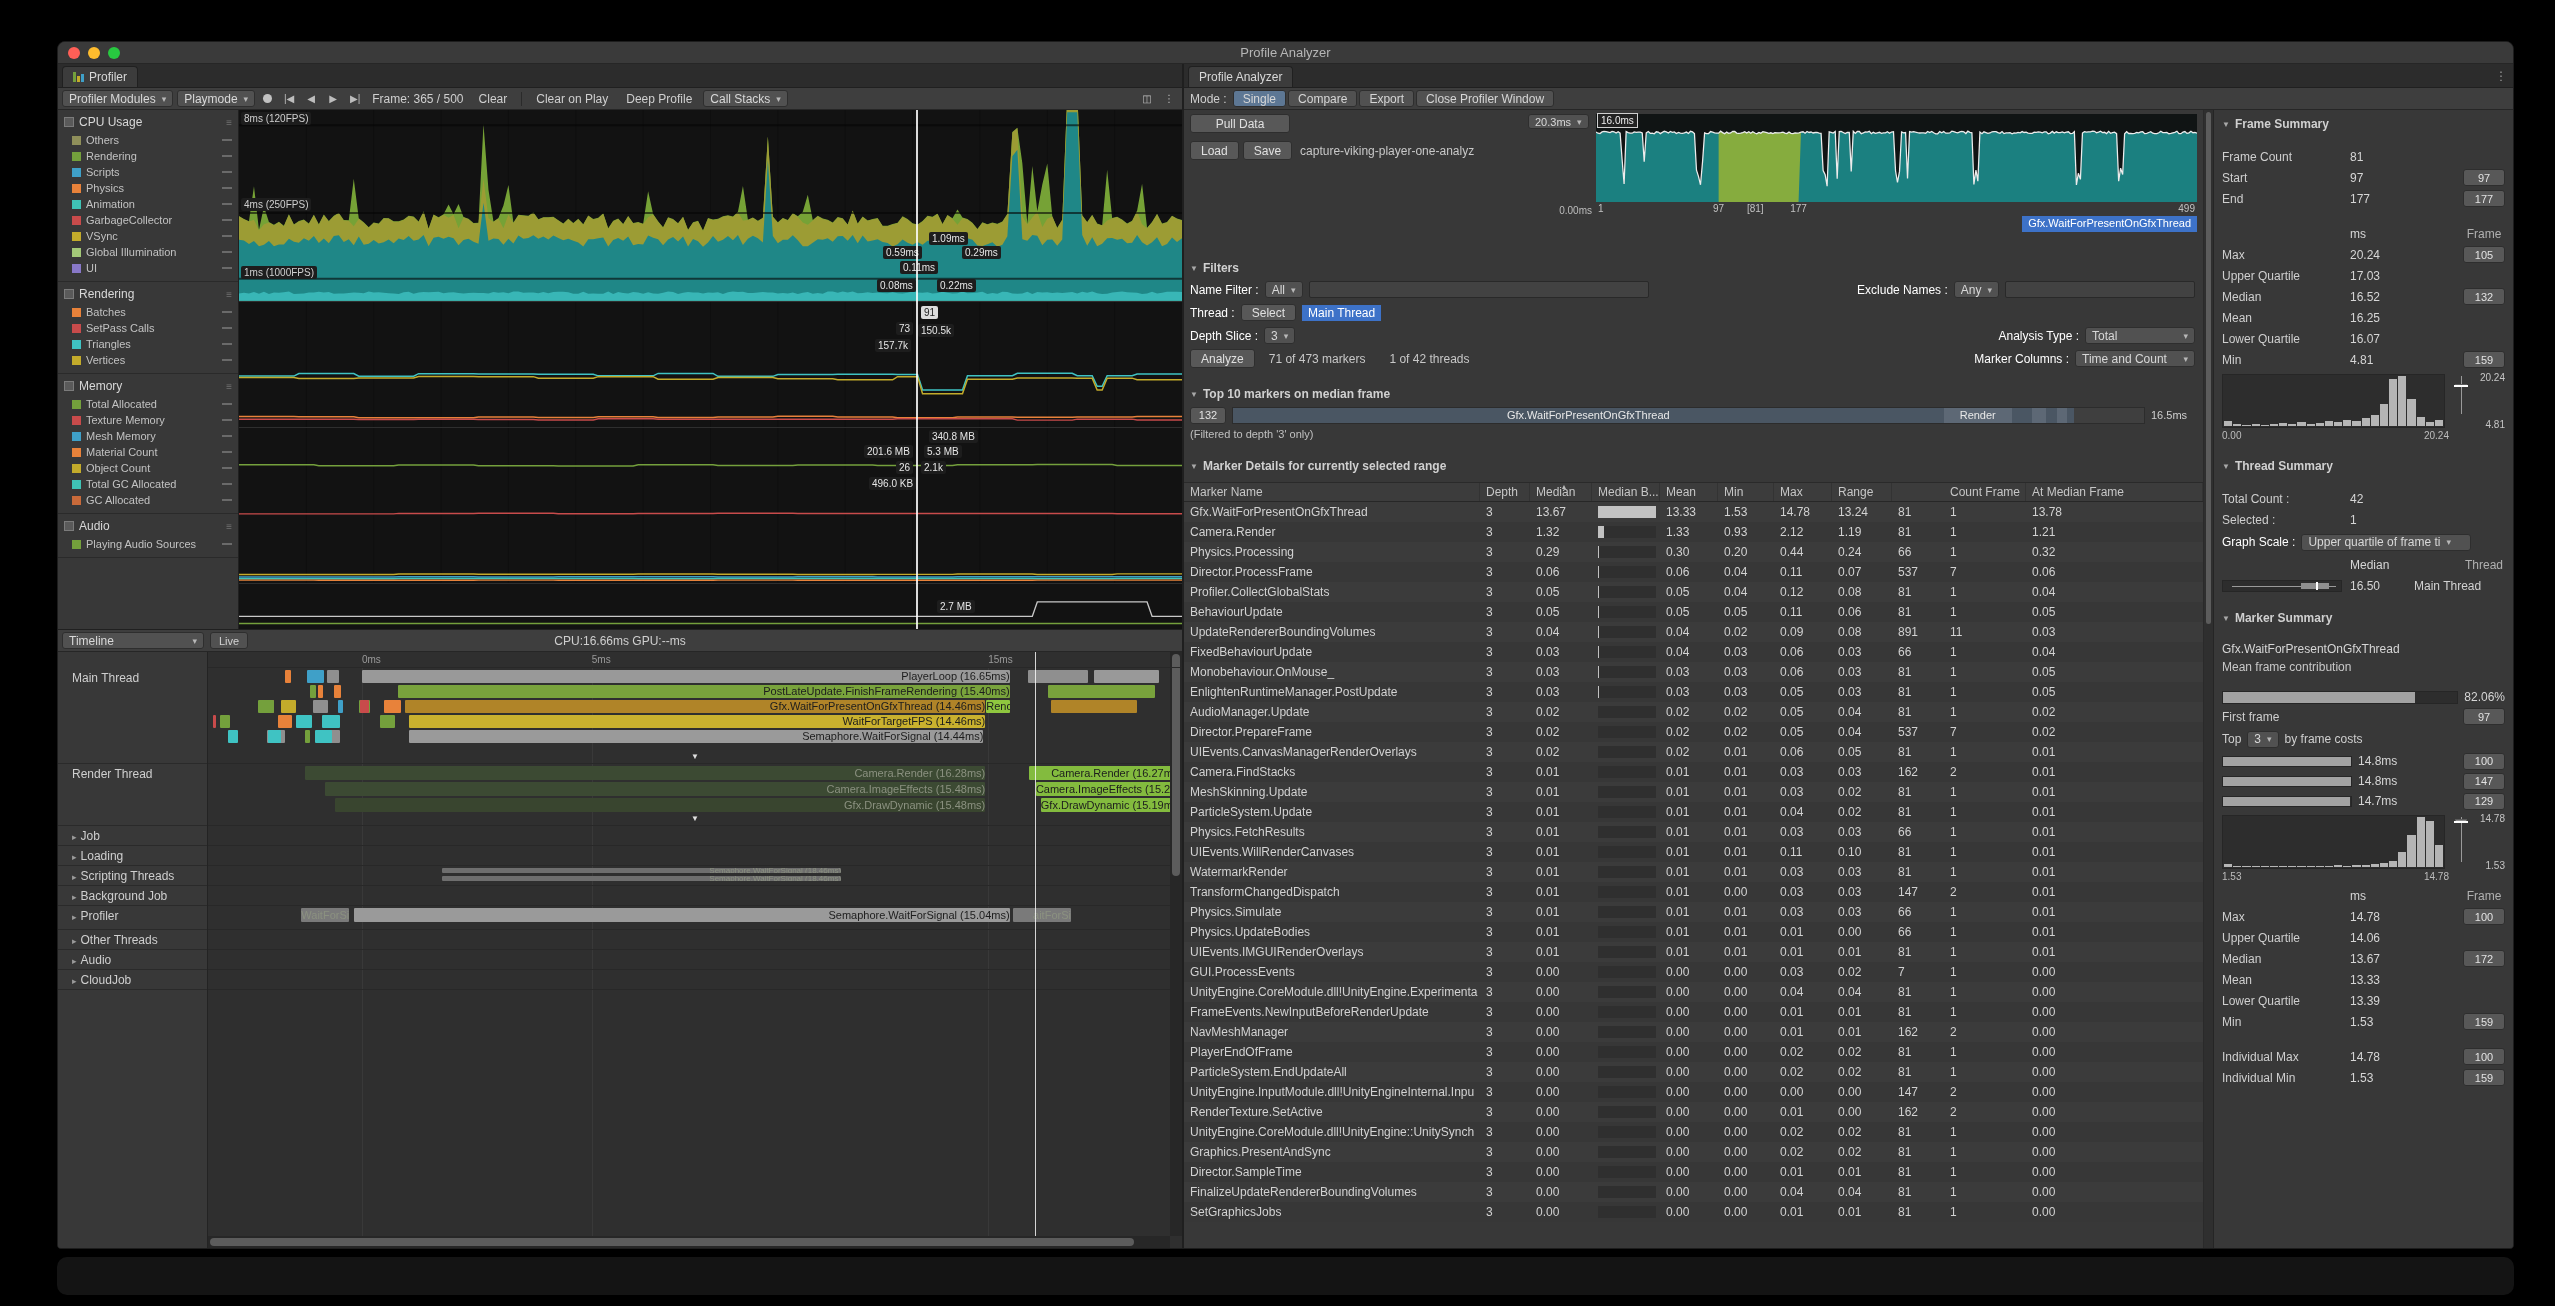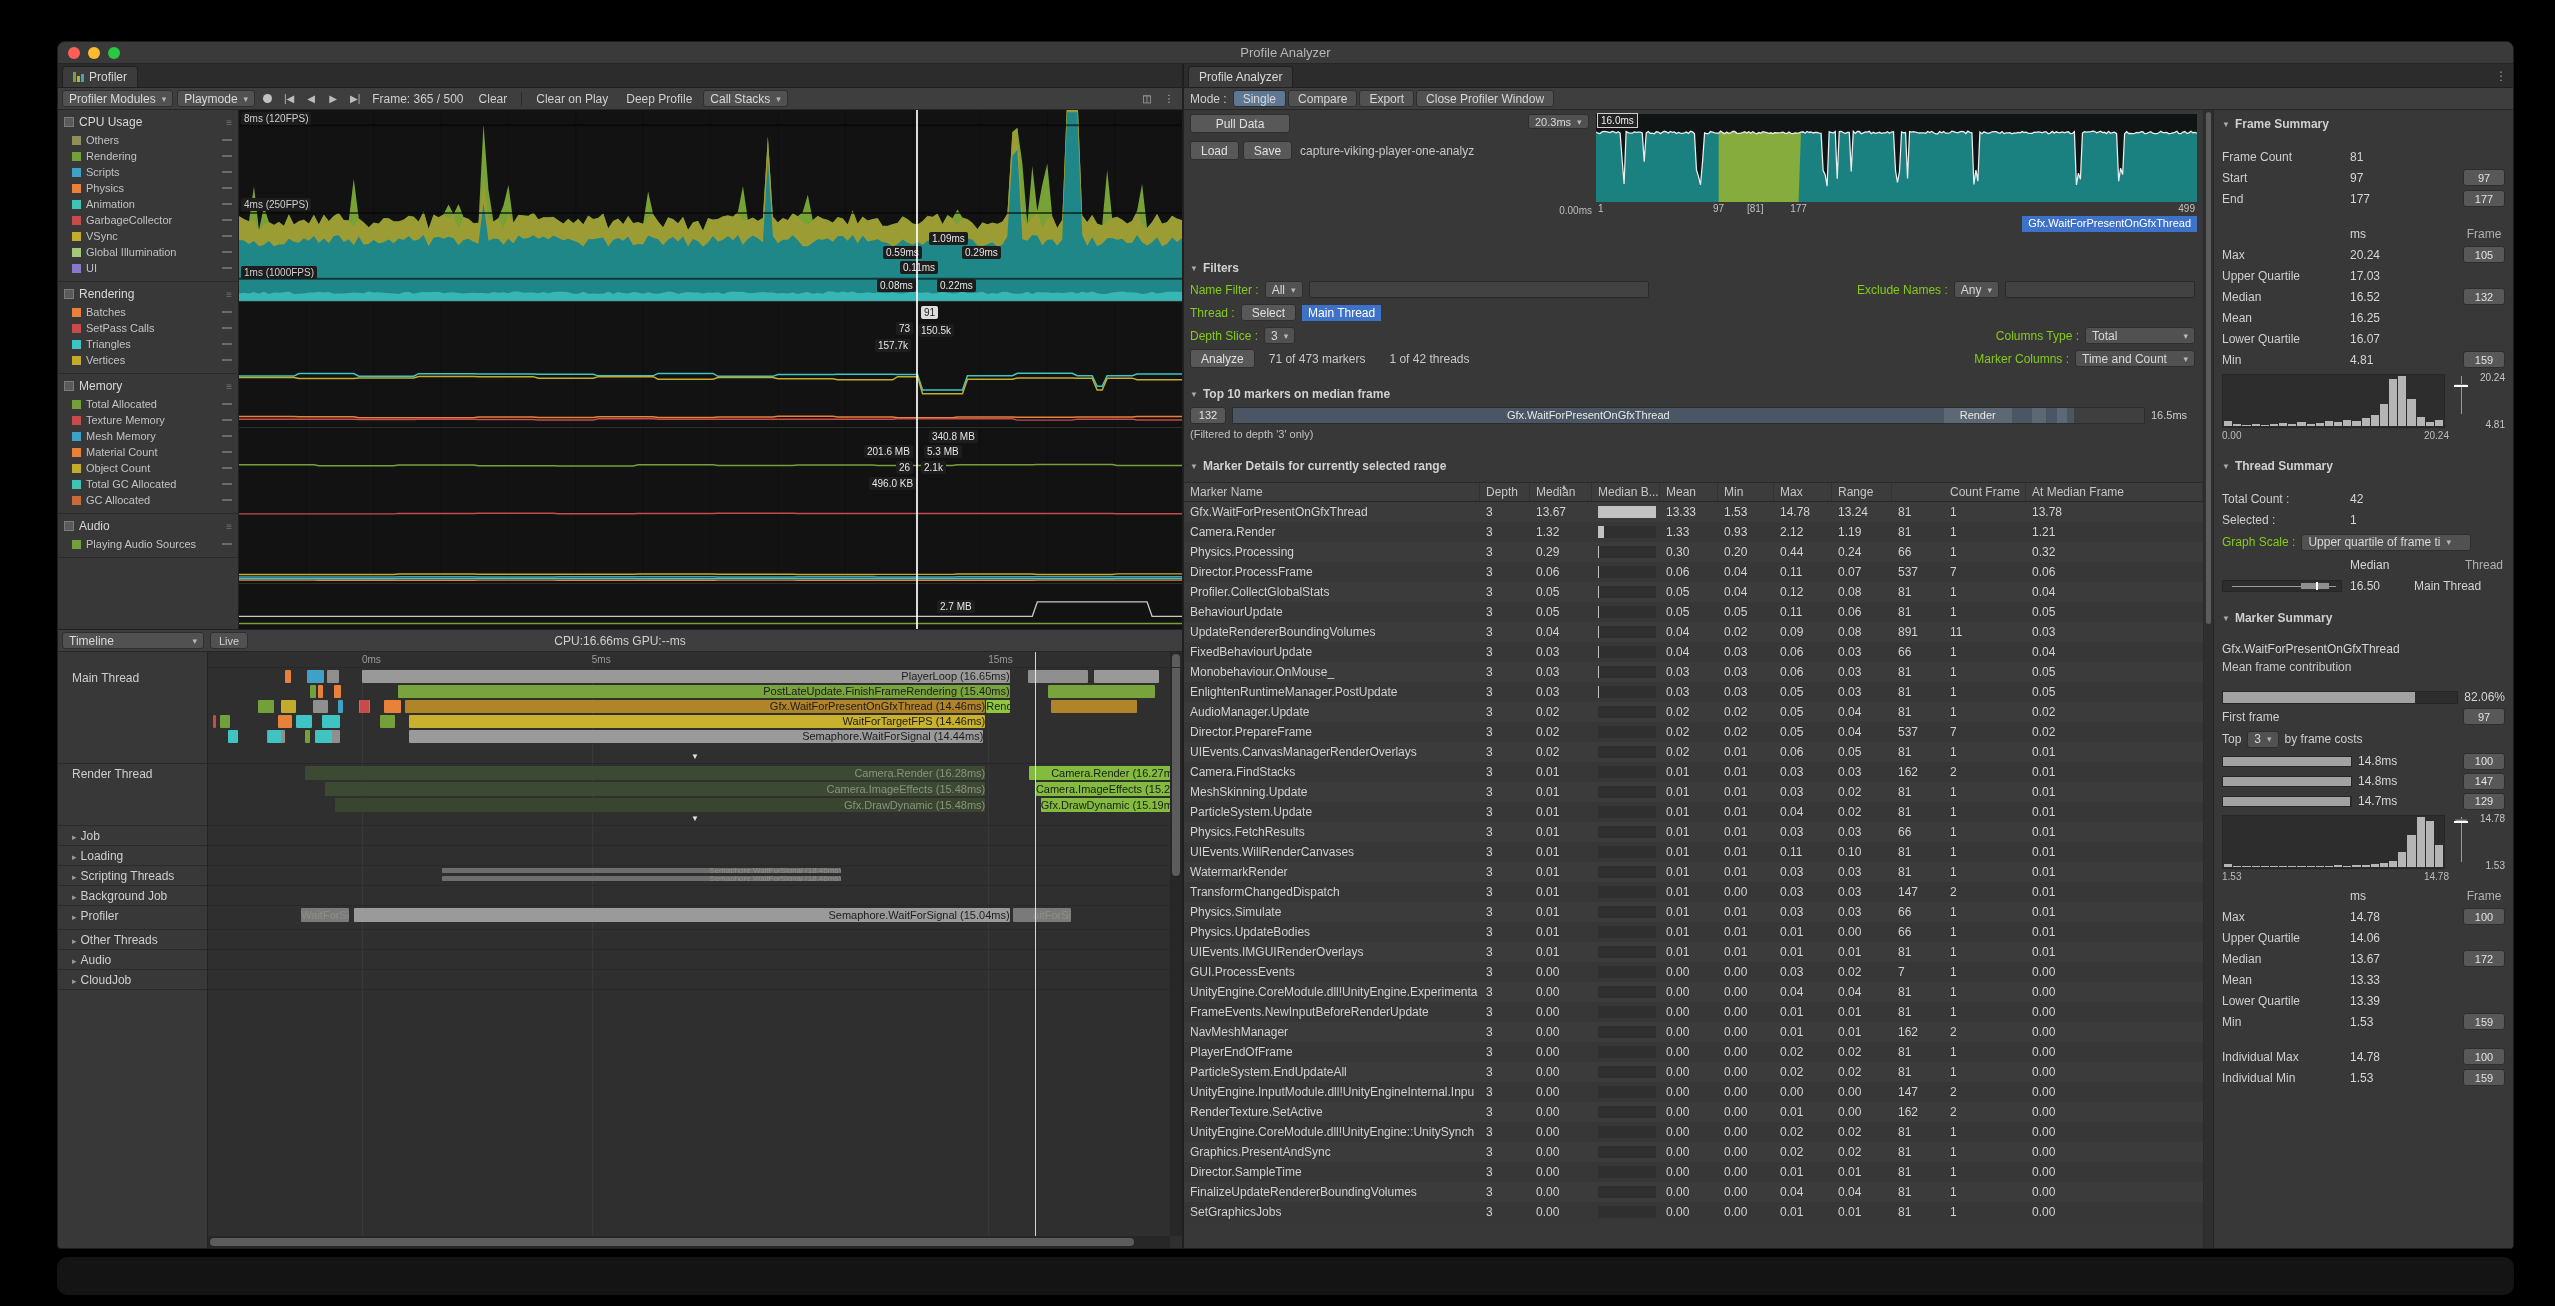--- a/index.html
+++ b/index.html
@@ -89,21 +89,21 @@
 .fchart-svgwrap svg{position:absolute;inset:0;width:100%;height:100%}
 .hoverbox{position:absolute;left:1px;top:-1px;background:#222;border:1px solid #cfcfcf;color:#eee;font-size:10px;padding:0 3px;line-height:13px;z-index:3}
 .fchart-axis{height:14px;position:relative;color:#c2c2c2;font-size:10px}
 .fchart-axis span{position:absolute;top:1px}
 .sel-chip-row{height:16px;display:flex;justify-content:flex-end}
 .sel-chip{background:#3d72c8;color:#fff;font-size:11px;padding:0 6px;line-height:15px}
 .sec-head{display:flex;align-items:center;gap:5px;font-weight:bold;color:#d0d0d0;font-size:12px;height:20px}
 .sec-head::before{content:"▼";font-size:8px;color:#a8a8a8}
 .filters{margin-top:8px;flex:none;padding:0 6px}
 .f-row{display:flex;align-items:center;gap:6px;height:23px}
-.f-lab{color:#84cc16;white-space:nowrap}
+.f-lab{color:#ffffff;white-space:nowrap}
 .tfield{height:17px;background:#424242;border:1px solid #292929;border-radius:2px;color:#ddd;padding:0 4px;font-size:12px;font-family:"Liberation Sans",sans-serif}
 .hl-chip{background:#3d72c8;color:#fff;padding:0 6px;line-height:16px;font-size:12px}
 .f-right{margin-left:auto;display:flex;align-items:center;gap:6px;padding-right:2px}
 .info-text{color:#c8c8c8;white-space:nowrap}
 .top10{margin-top:14px;padding:0 6px;flex:none}
 .t10-row{display:flex;align-items:center;gap:6px;height:22px}
 .fbtn{min-width:36px;height:17px;background:#585858;border:1px solid #2e2e2e;border-radius:3px;display:inline-flex;align-items:center;justify-content:center;color:#e2e2e2;font-size:11px;padding:0 4px}
 .t10-bar{flex:1;height:17px;background:#3f3f3f;border:1px solid #2c2c2c;display:flex;overflow:hidden}
 .t10-seg{height:100%;display:flex;align-items:center;justify-content:center;color:#e8e8e8;font-size:11px;overflow:hidden;white-space:nowrap}
 .t10-total{width:46px;color:#cfcfcf;font-size:11px}
@@ -624,21 +624,21 @@
                 <span class="f-lab">Thread :</span>
                 <div class="btn" style="height:17px">Select</div>
                 <span class="hl-chip">Main Thread</span>
               </div>
               <div class="f-row">
                 <span class="f-lab">Depth Slice :</span>
                 <div class="dd">
                     <span>3</span>
                   </div>
                 <div class="f-right">
-                  <span class="f-lab">Columns Type :</span>
+                  <span class="f-lab">Analysis Type :</span>
                   <div class="dd" style="width:110px;justify-content:space-between">
                       <span>Total</span>
                     </div>
                 </div>
               </div>
               <div class="f-row">
                 <div class="btn">Analyze</div>
                 <span class="info-text" style="margin-left:8px">71 of 473 markers</span>
                 <span class="info-text" style="margin-left:18px">1 of 42 threads</span>
                 <div class="f-right">

